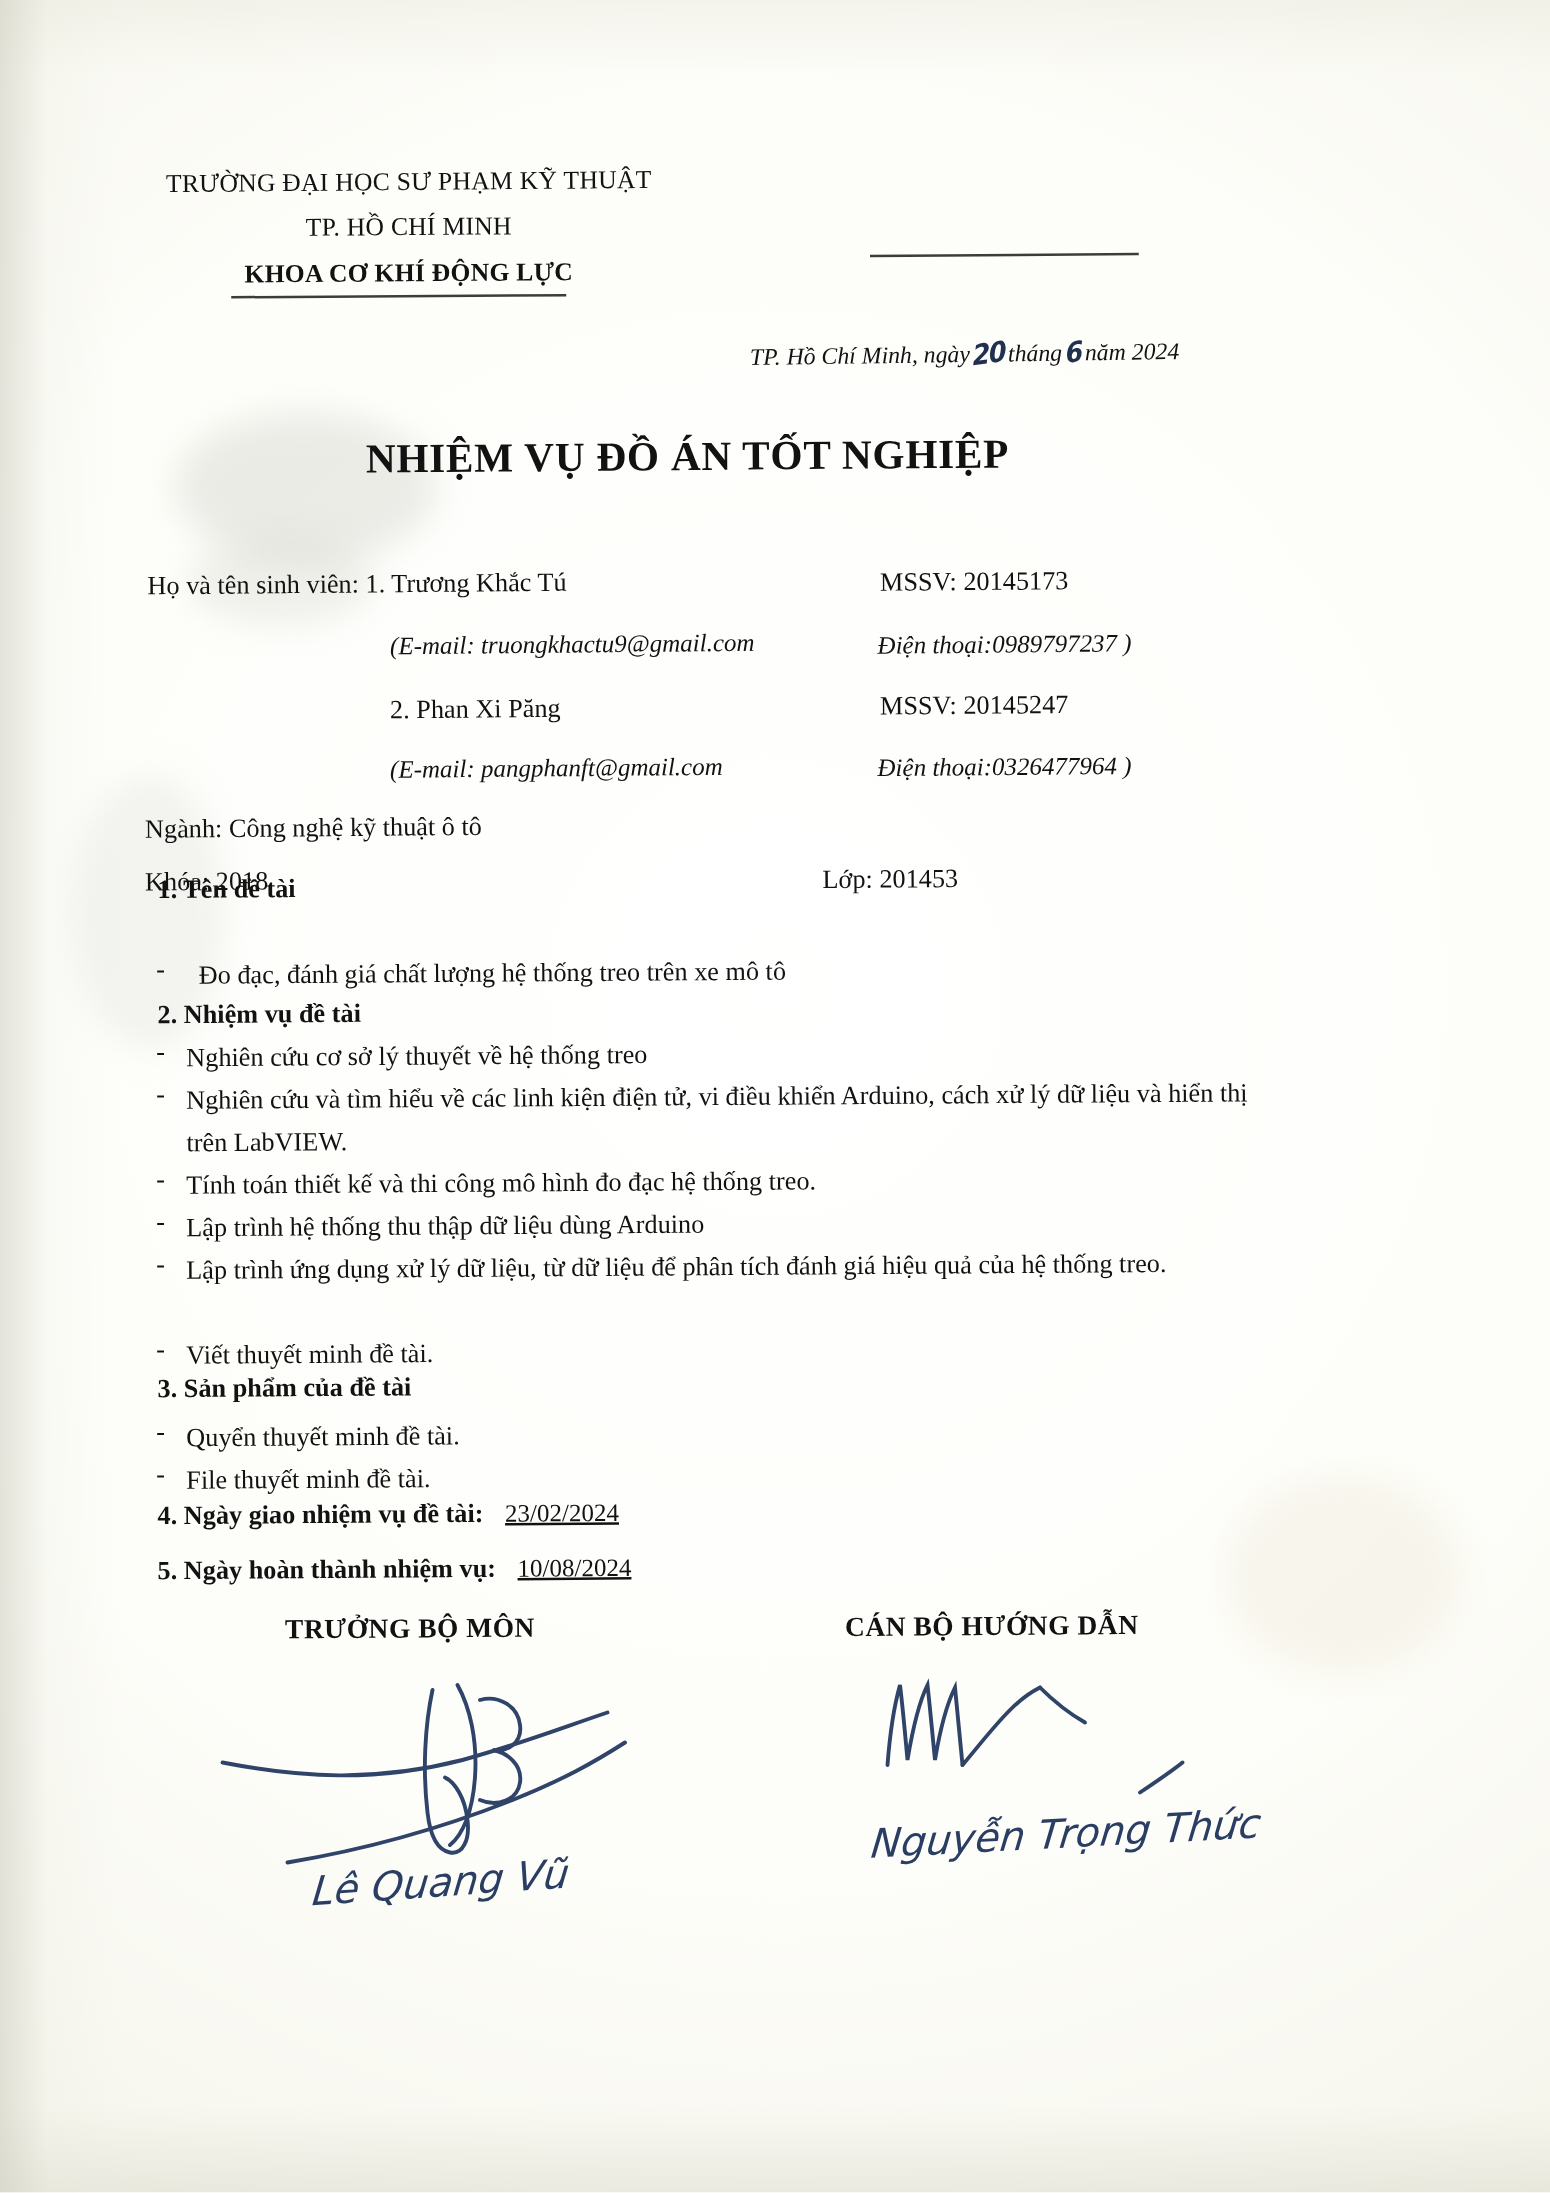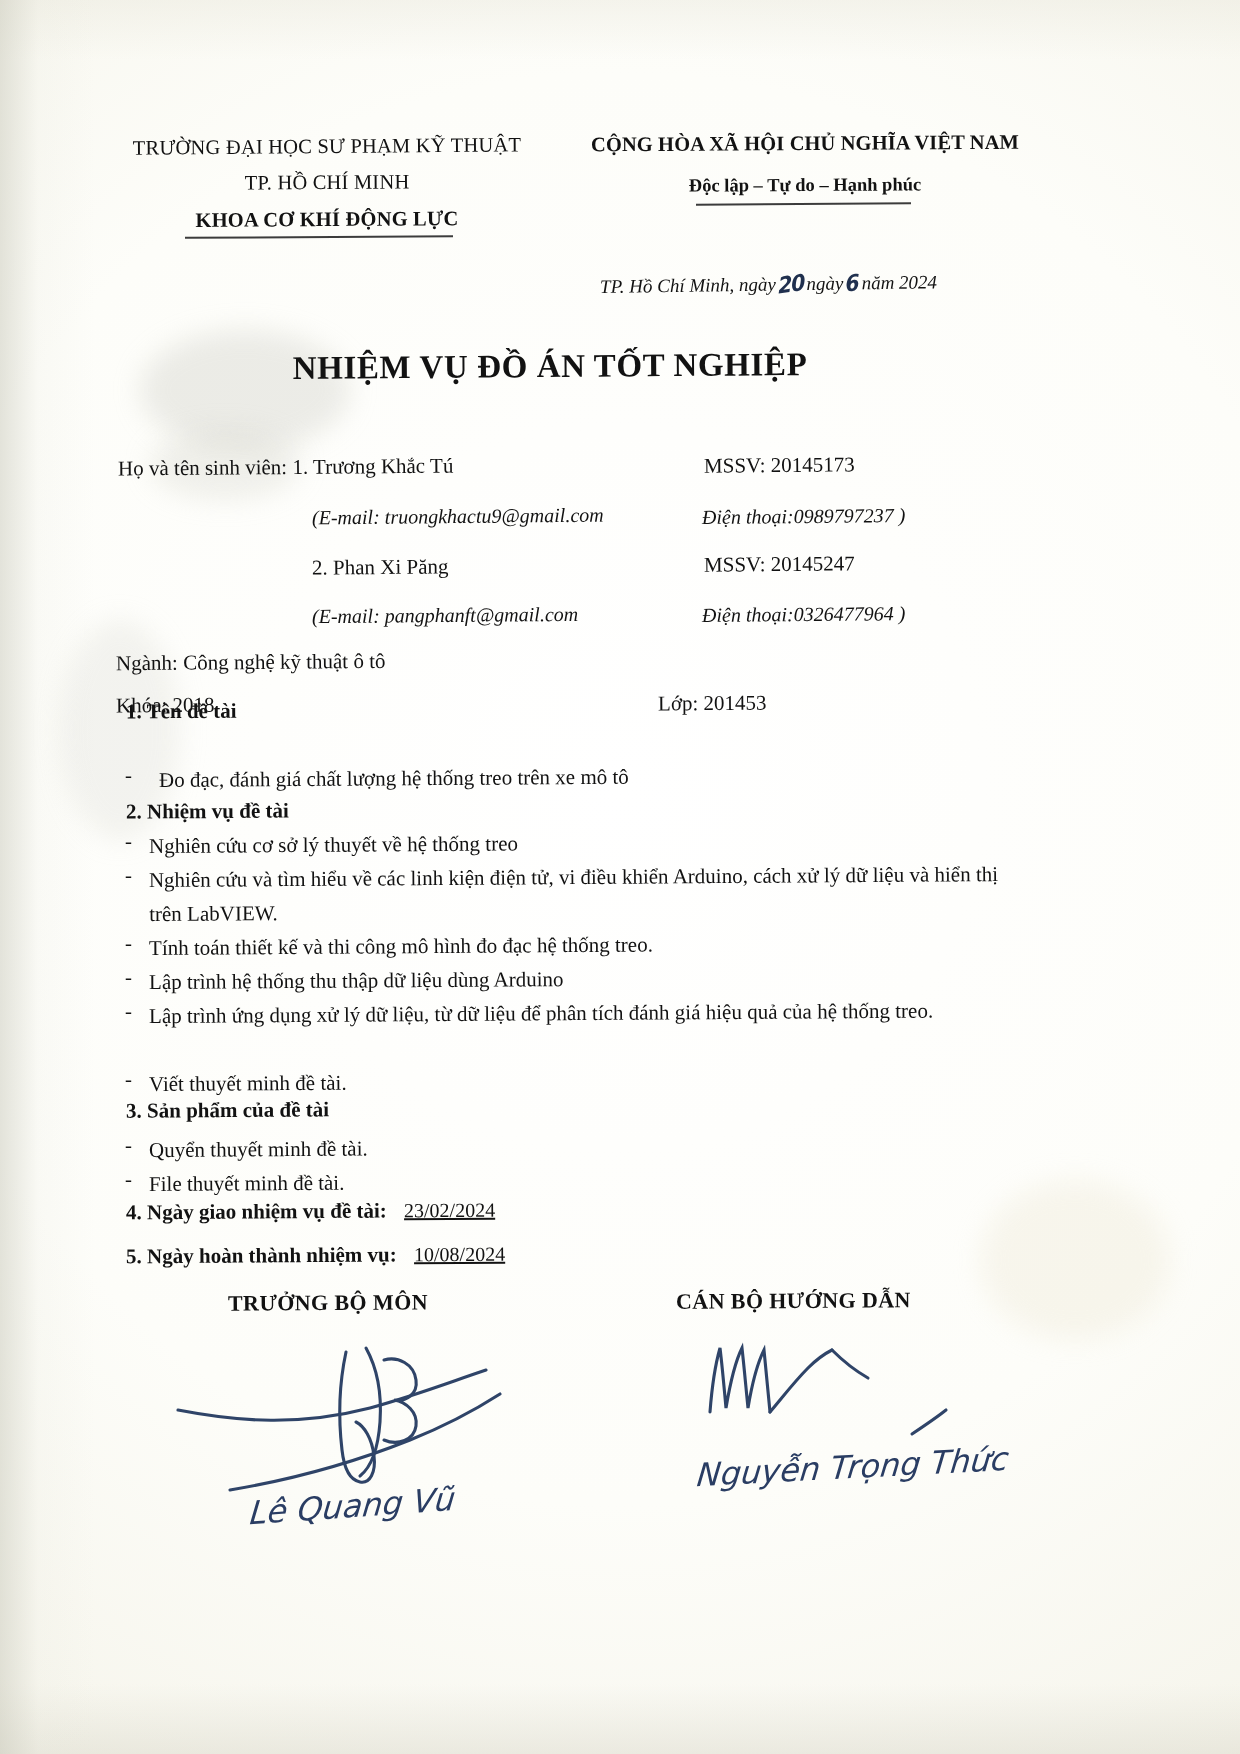--- a/index.html
+++ b/index.html
@@ -155,28 +155,24 @@
 
 <div class="content">
 
   <div class="hdr-left">
     <span class="l1">TRƯỜNG ĐẠI HỌC SƯ PHẠM KỸ THUẬT</span>
     <span class="l2">TP. HỒ CHÍ MINH</span>
     <span class="l3">KHOA CƠ KHÍ ĐỘNG LỰC</span>
   </div>
   <div class="rule-left"></div>
 
-  <div class="hdr-right">
-    <span class="nation">CỘNG HÒA XÃ HỘI CHỦ NGHĨA VIỆT NAM</span>
-    <span class="motto">Độc lập – Tự do – Hạnh phúc</span>
-  </div>
   <div class="rule-right"></div>
 
   <div class="dateline">
-    <span>TP. Hồ Chí Minh, ngày</span><span class="hw">20</span><span>ngày</span><span class="hw">6</span><span>năm 2024</span>
+    <span>TP. Hồ Chí Minh, ngày</span><span class="hw">20</span><span>tháng</span><span class="hw">6</span><span>năm 2024</span>
   </div>
 
   <div class="doc-title">NHIỆM VỤ ĐỒ ÁN TỐT NGHIỆP</div>
 
   <div class="block">
     <div class="row lbl r-name1">
       <span>Họ và tên sinh viên:</span>
       <span>1. Trương Khắc Tú</span>
     </div>
     <div class="row lbl r-mssv1">MSSV: 20145173</div>

